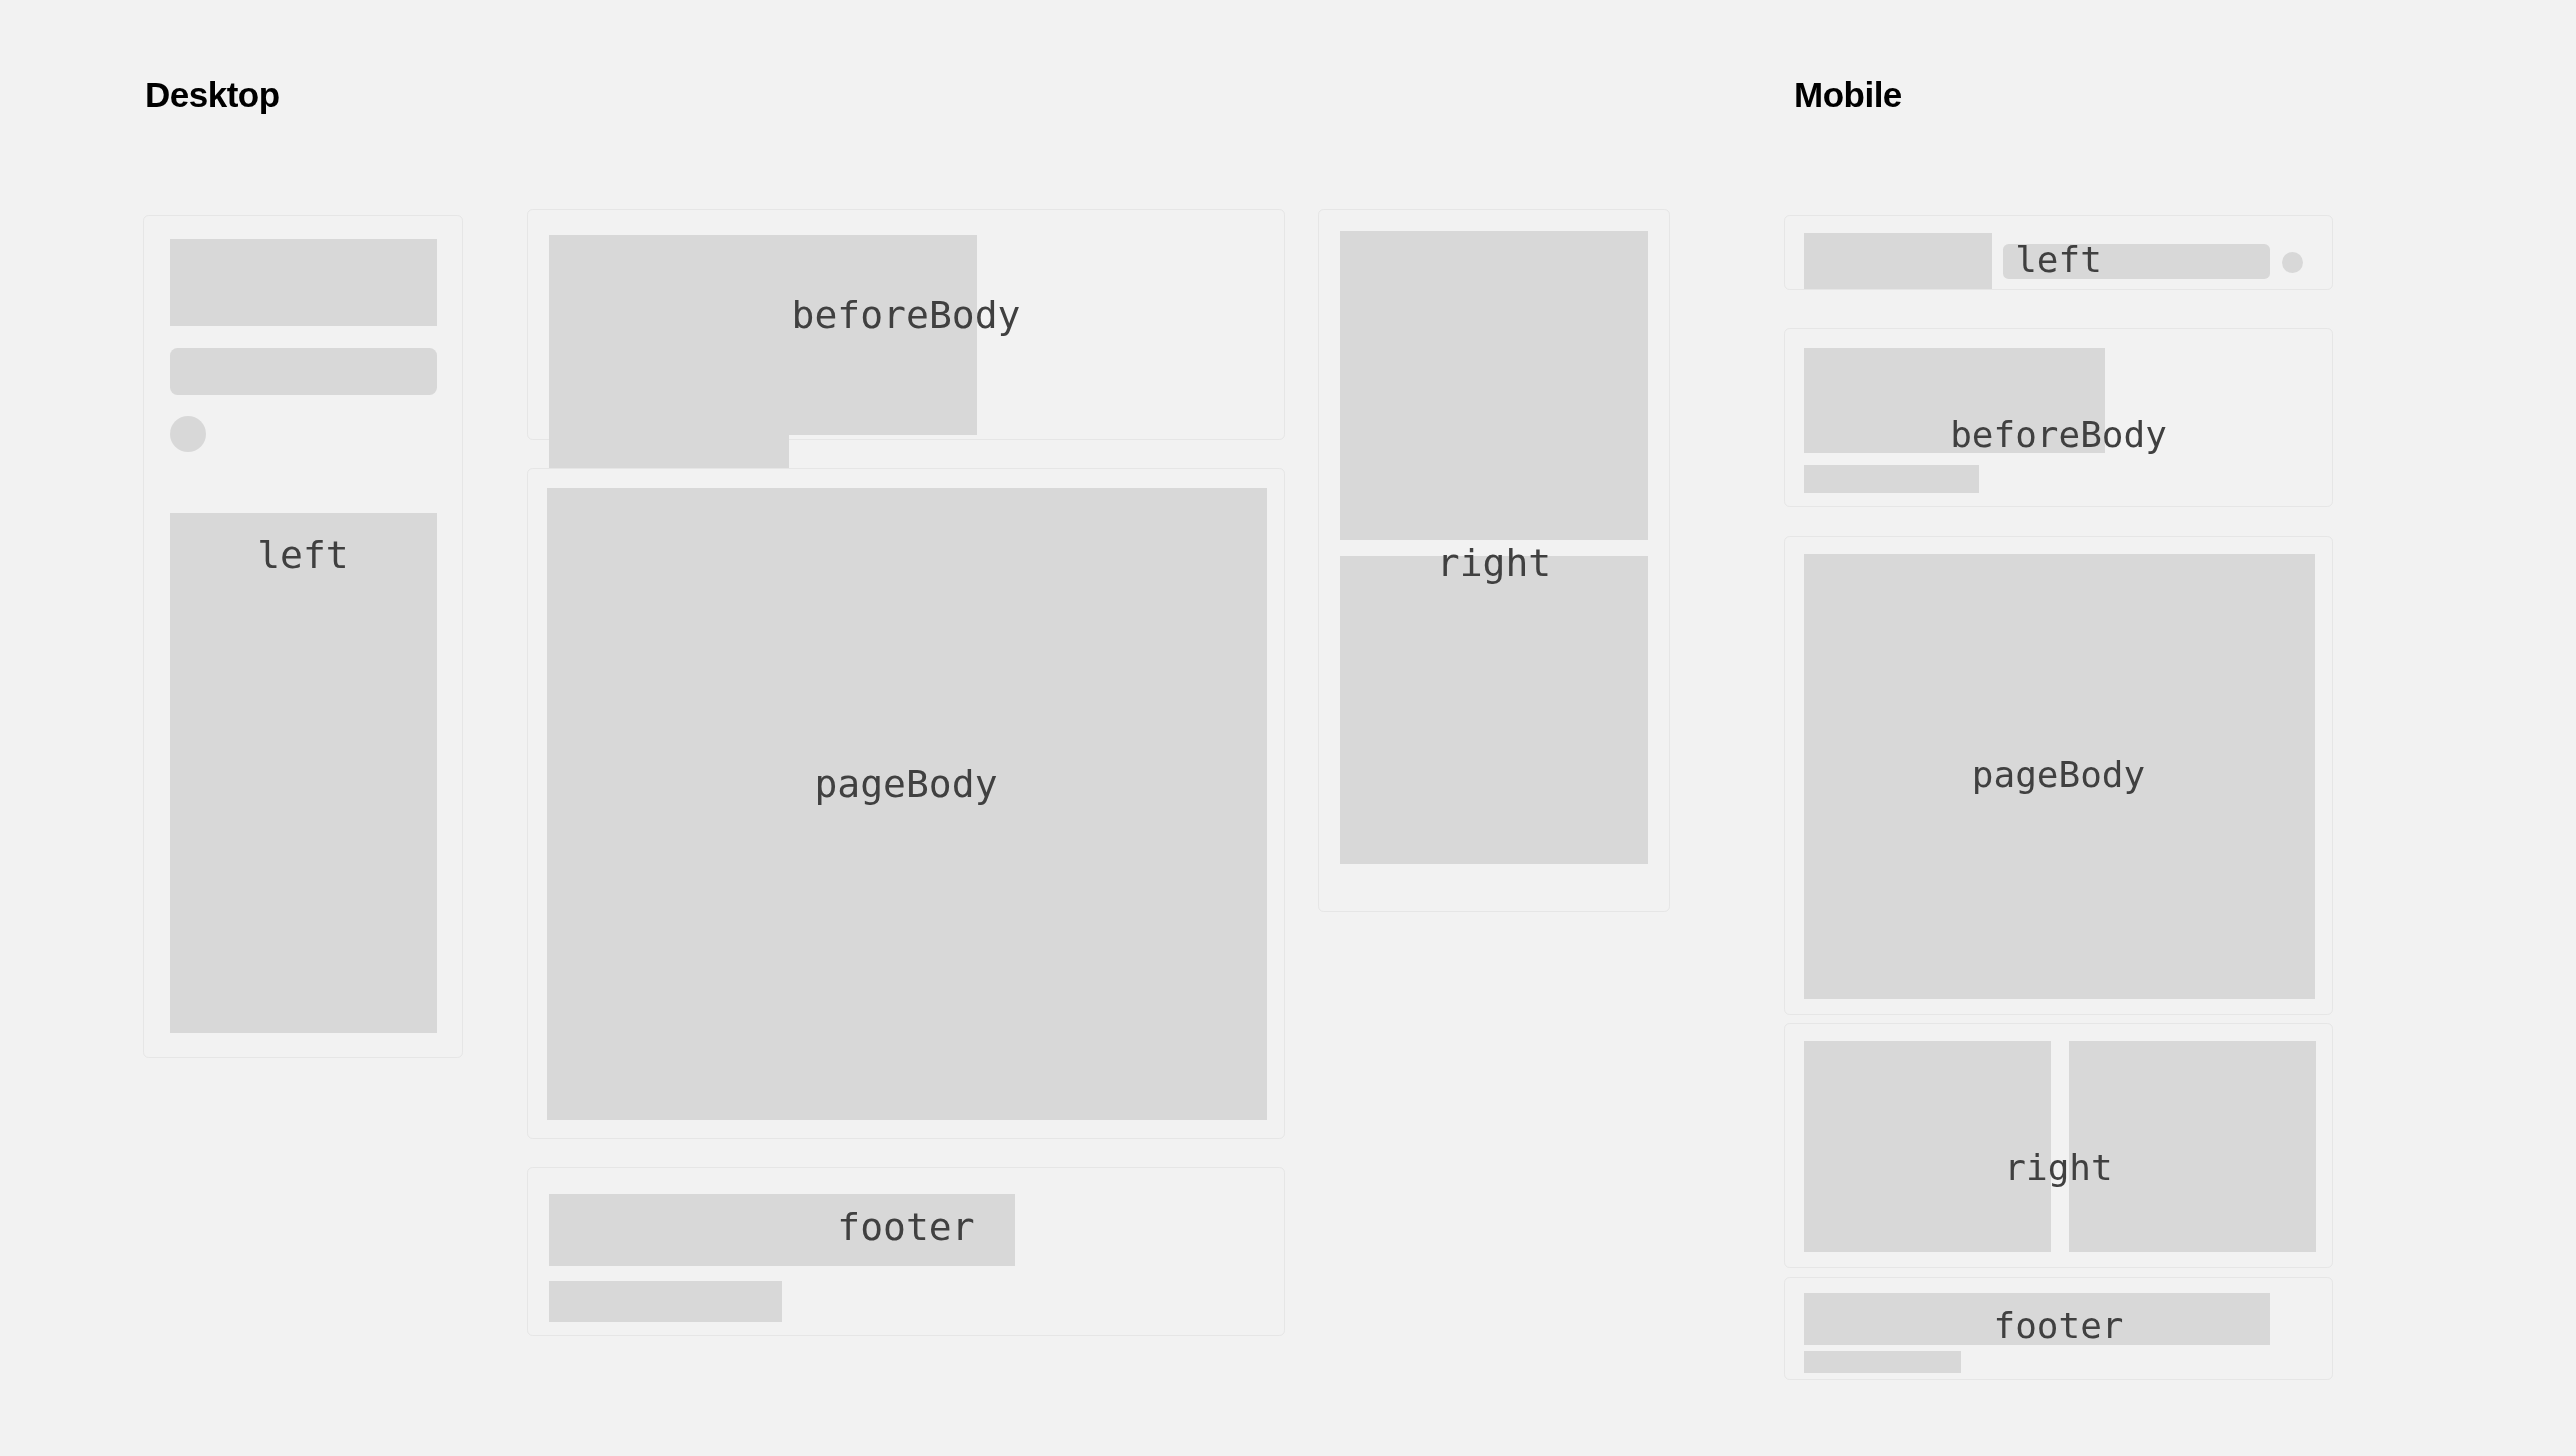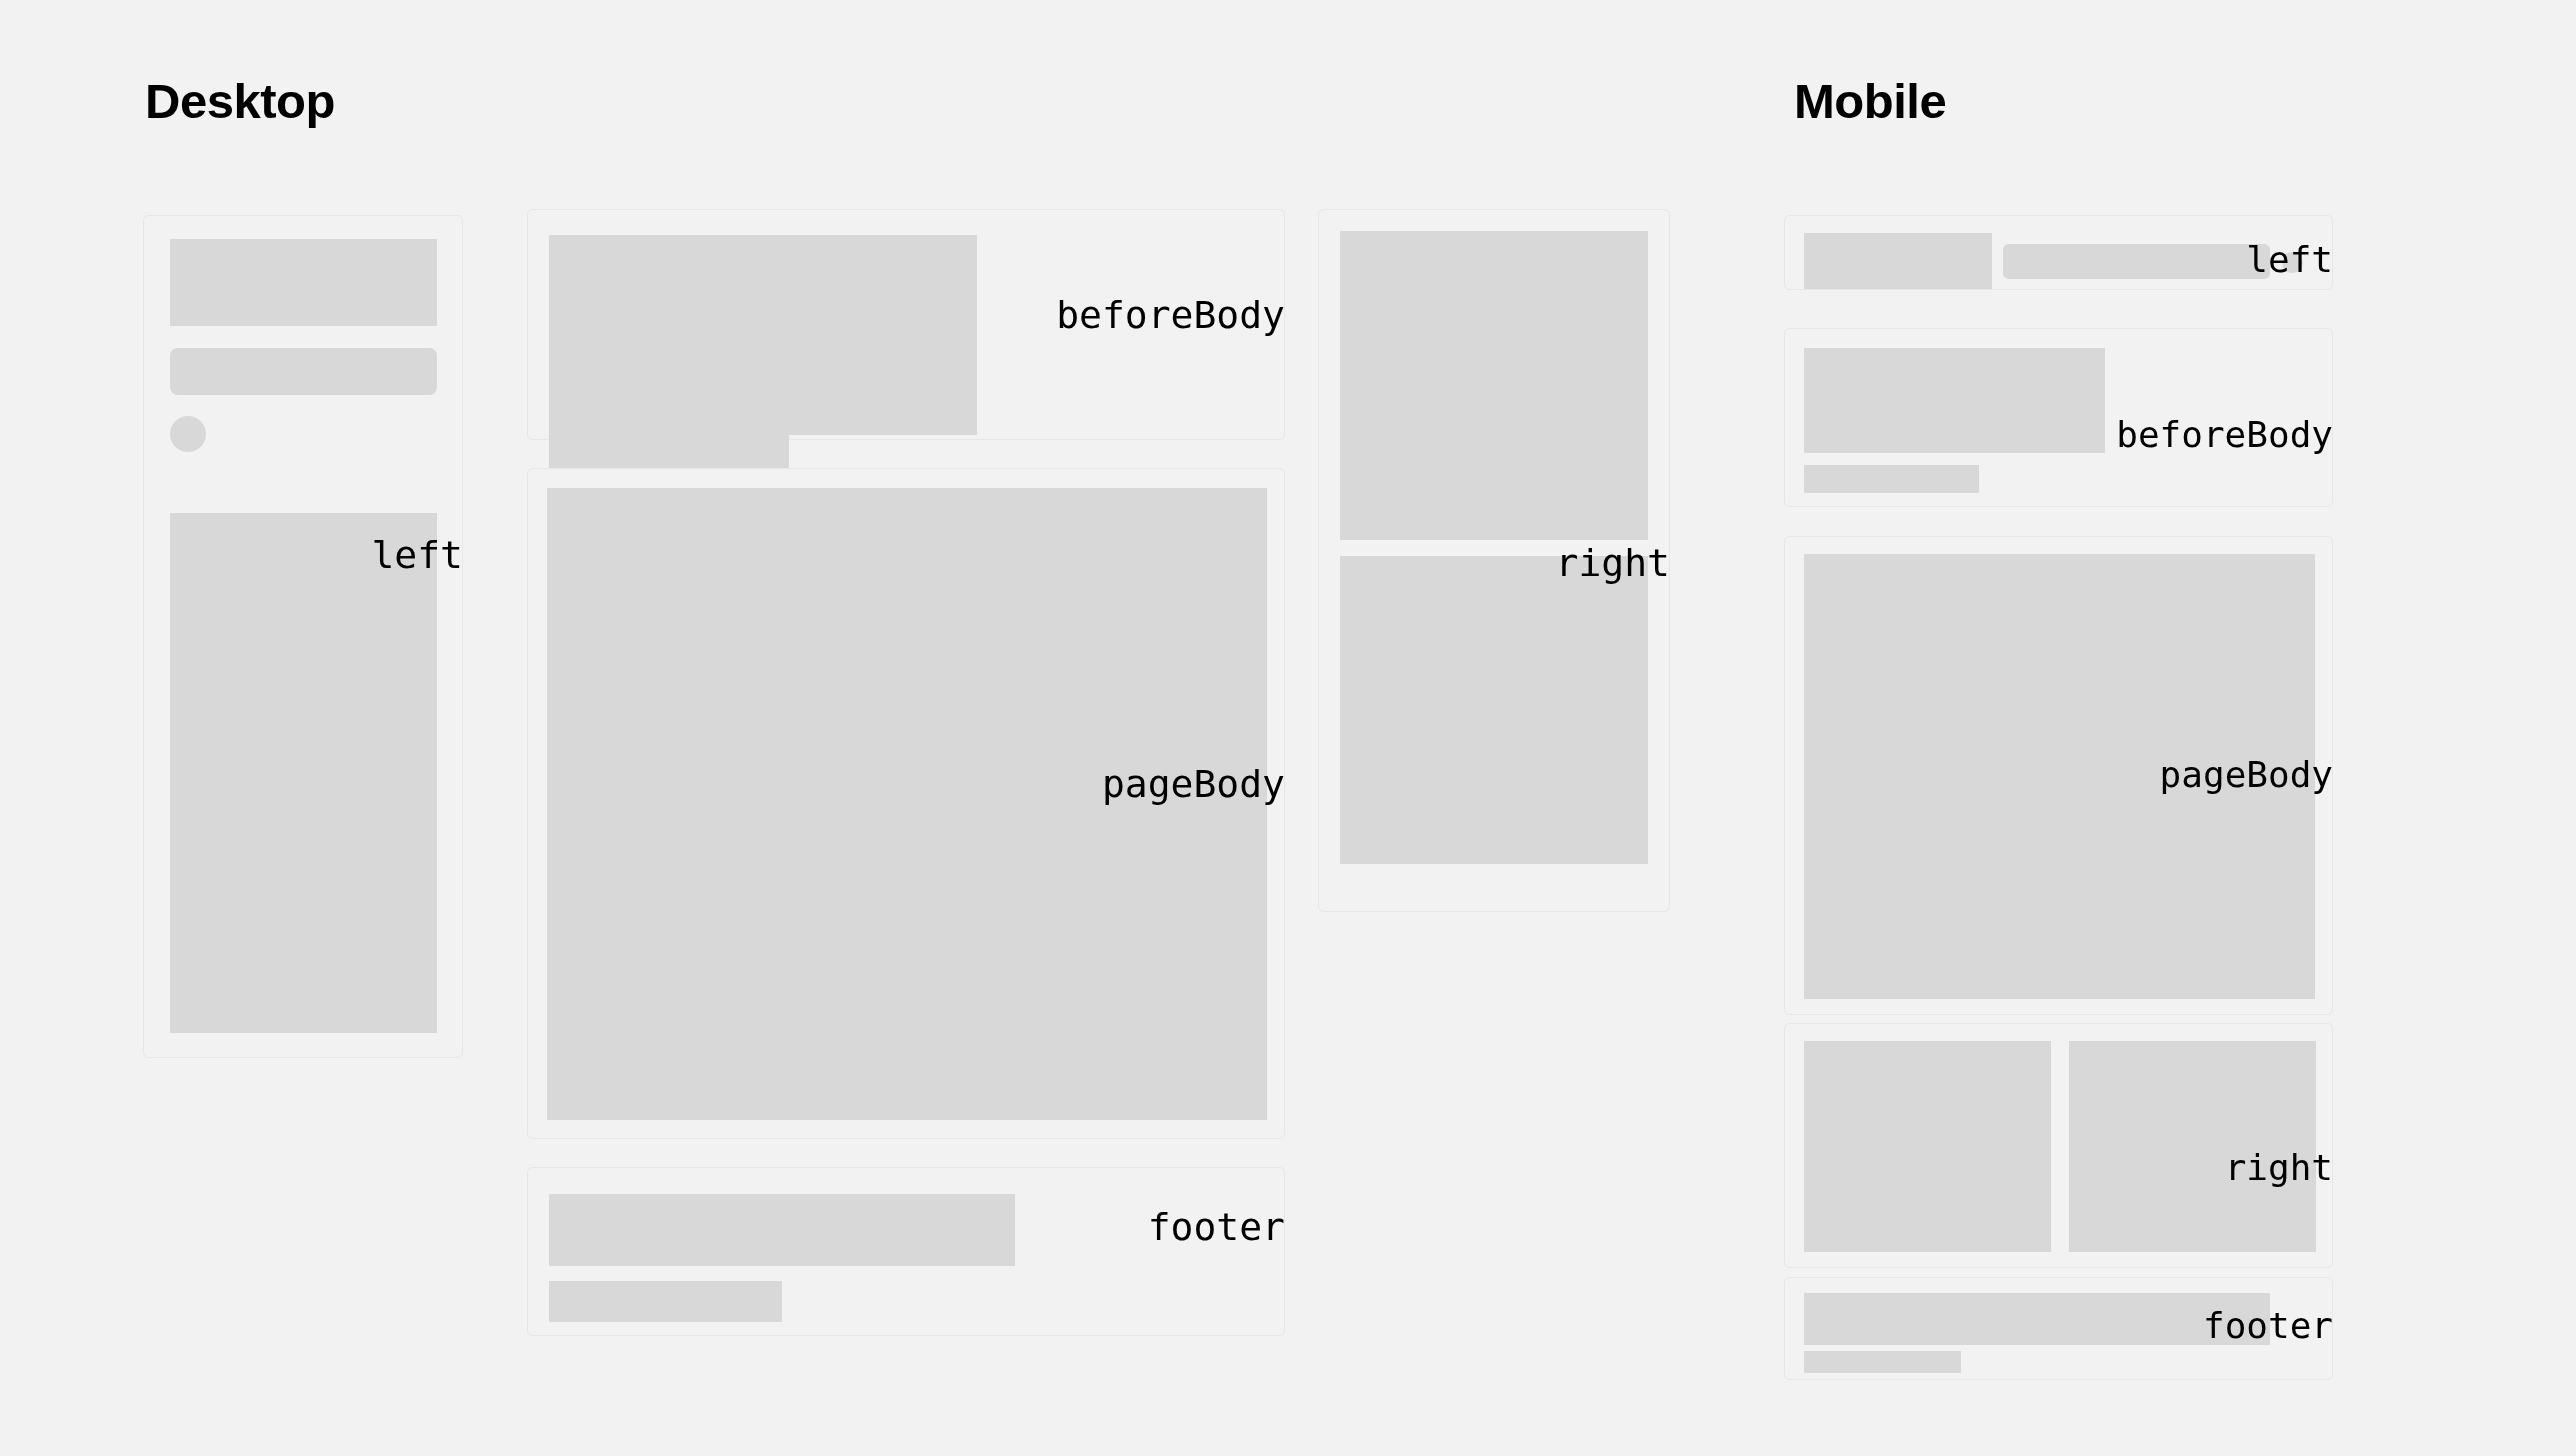--- a/index.html
+++ b/index.html
@@ -15,21 +15,21 @@
     width: 2576px;
     height: 1456px;
     background: #f2f2f2;
   }
 
   
   .section-title {
     position: absolute;
     font-family: "Liberation Sans", sans-serif;
     font-weight: 700;
-    font-size: 49px;
+    font-size: 35px;
     line-height: 1;
     letter-spacing: -0.5px;
     color: #000000;
     white-space: nowrap;
   }
   #title-desktop { left: 145px; top: 77px; }
   #title-mobile  { left: 1784px; top: 77px; margin-left: 10px; }
 
   
   .panel {
@@ -46,23 +46,23 @@
   }
   .blk.rounded { border-radius: 7.5px; }
   .blk.circle  { border-radius: 50%; }
 
   
   .slot-label {
     position: absolute;
     font-family: "DejaVu Sans Mono", "Liberation Mono", monospace;
     font-size: 38px;
     line-height: 1;
-    color: #000000;
+    color: #404040;
     white-space: nowrap;
-    text-align: right;
+    text-align: center;
     pointer-events: none;
   }
   .slot-label.sm { font-size: 36px; }
 
   
   #desktop-left-panel { left: 143px; top: 215px; width: 320px; height: 843px; }
   #d-left-blk-1 { left: 26px;  top: 22.6px;  width: 267px; height: 87px; }
   #d-left-blk-2 { left: 26px;  top: 132px; width: 267px; height: 47px; }
   #d-left-dot   { left: 26px;  top: 200px; width: 36px;  height: 36px; }
   #d-left-main  { left: 26px;  top: 297px; width: 267px; height: 520px; }

